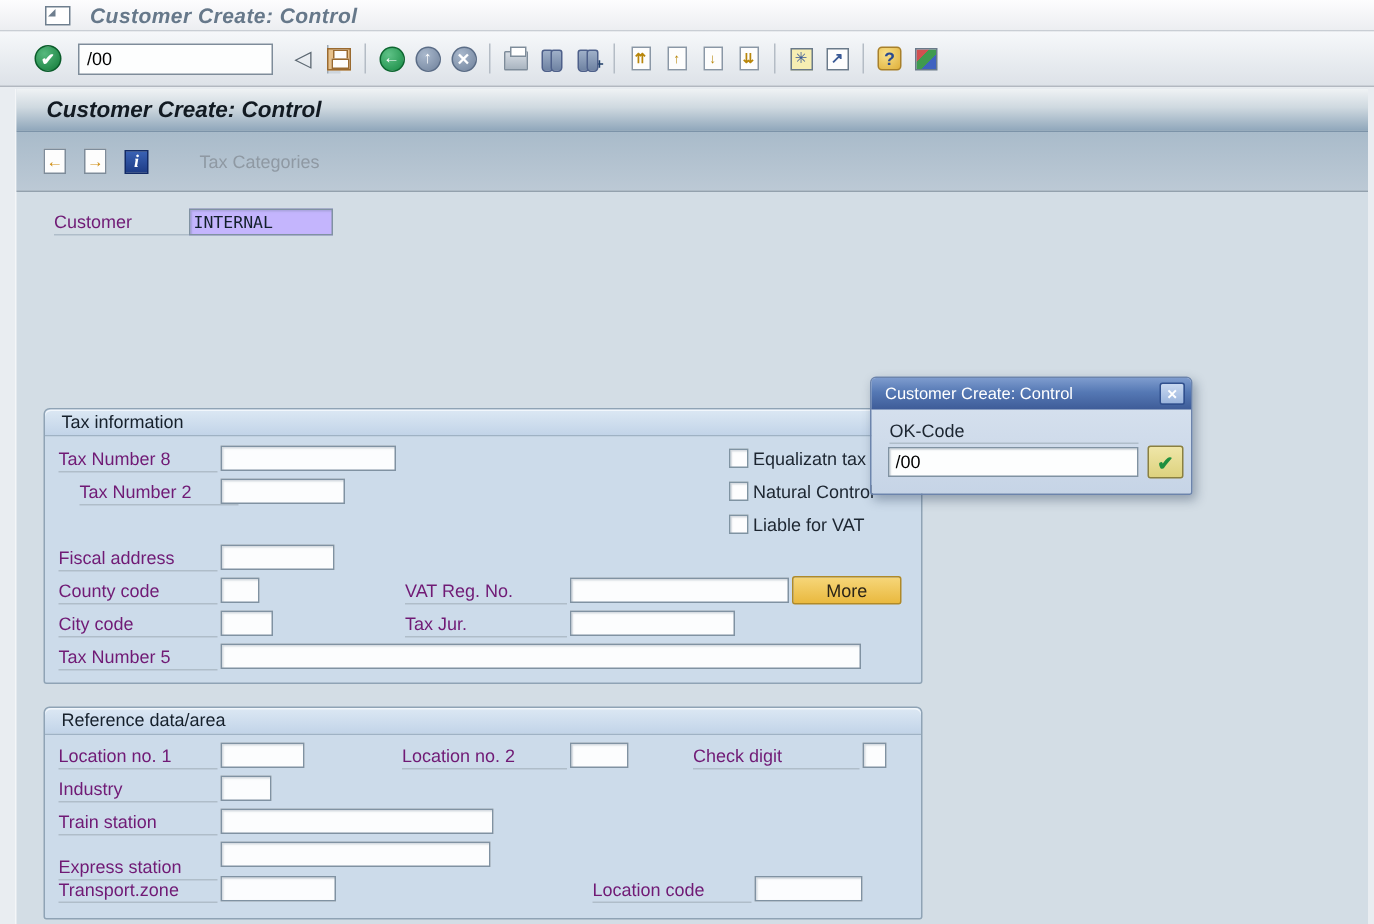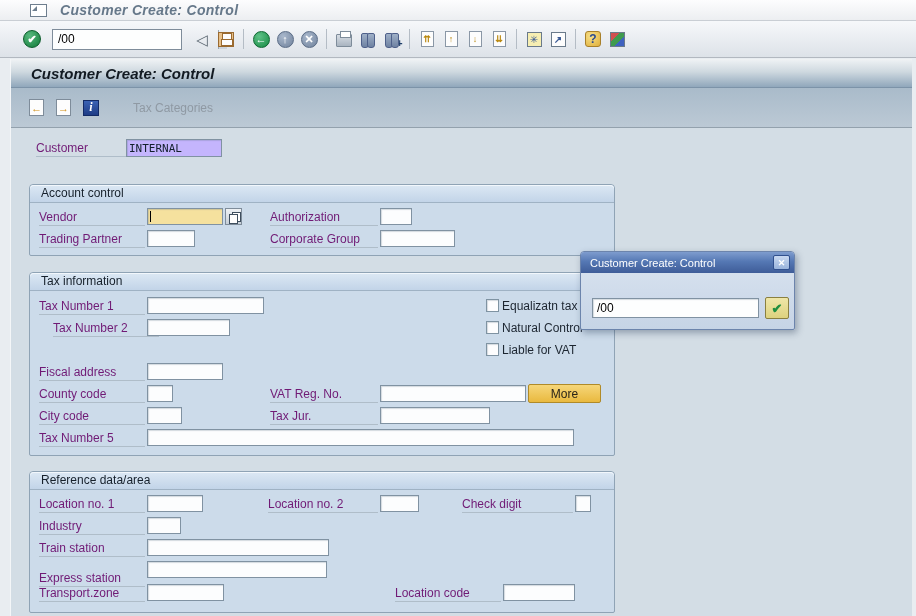--- a/index.html
+++ b/index.html
@@ -219,41 +219,25 @@
         <span class="info-icon">i</span>
       </button>
       <span class="disabled-label">Tax Categories</span>
     </div>
 
     <div class="content">
 
       <span class="lbl" style="left:25px; top:11px; width:90px;">Customer</span>
       <input class="fld fld-display" style="left: 115px; top: 10px; width: 96px; height: 18px;" readonly="" value="INTERNAL">
 
-      <div class="grp" style="left:18px; top:55px; height:72px;">
-        <div class="grp-header">Account control</div>
-        <div class="grp-body">
-          <span class="lbl" style="left:9px; top:6px; width:106px;">Vendor</span>
-          <input class="fld fld-yellow" style="left: 117px; top: 5px; width: 76px;">
-          <span class="caret" style="left:120px; top:8px;"></span>
-          <button class="f4-btn" style="left:195px; top:5px;"></button>
-          <span class="lbl" style="left:240px; top:6px; width:108px;">Authorization</span>
-          <input class="fld" style="left: 350px; top: 5px; width: 32px;">
-
-          <span class="lbl" style="left:9px; top:28px; width:106px;">Trading Partner</span>
-          <input class="fld" style="left: 117px; top: 27px; width: 48px;">
-          <span class="lbl" style="left:240px; top:28px; width:108px;">Corporate Group</span>
-          <input class="fld" style="left: 350px; top: 27px; width: 75px;">
-        </div>
-      </div>
 
       <div class="grp" style="left:18px; top:143px; height:184px;">
         <div class="grp-header">Tax information</div>
         <div class="grp-body">
-          <span class="lbl" style="left:9px; top:7px; width:106px;">Tax Number 1</span>
+          <span class="lbl" style="left:9px; top:7px; width:106px;">Tax Number 8</span>
           <input class="fld" style="left: 117px; top: 6px; width: 117px;">
           <span class="chk" style="left:456px; top:8px;"></span>
           <span class="chk-lbl" style="left:472px; top:8px;">Equalizatn tax</span>
 
           <span class="lbl" style="left:23px; top:29px; width:106px;">Tax Number 2</span>
           <input class="fld" style="left: 117px; top: 28px; width: 83px;">
           <span class="chk" style="left:456px; top:30px;"></span>
           <span class="chk-lbl" style="left:472px; top:30px;">Natural Control</span>
 
           <span class="chk" style="left:456px; top:52px;"></span>
@@ -308,20 +292,21 @@
   </div>
 
   <div class="popup">
     <div class="popup-titlebar">
       <span>Customer Create: Control</span>
       <span class="popup-close">
         <span>✕</span>
       </span>
     </div>
     <div class="popup-body">
+      <span class="popup-lbl">OK-Code</span>
       <input class="popup-fld" value="/00" style="">
       <button class="popup-ok">
         <span>✔</span>
       </button>
     </div>
   </div>
 
 </div>
 
 </body></html>

